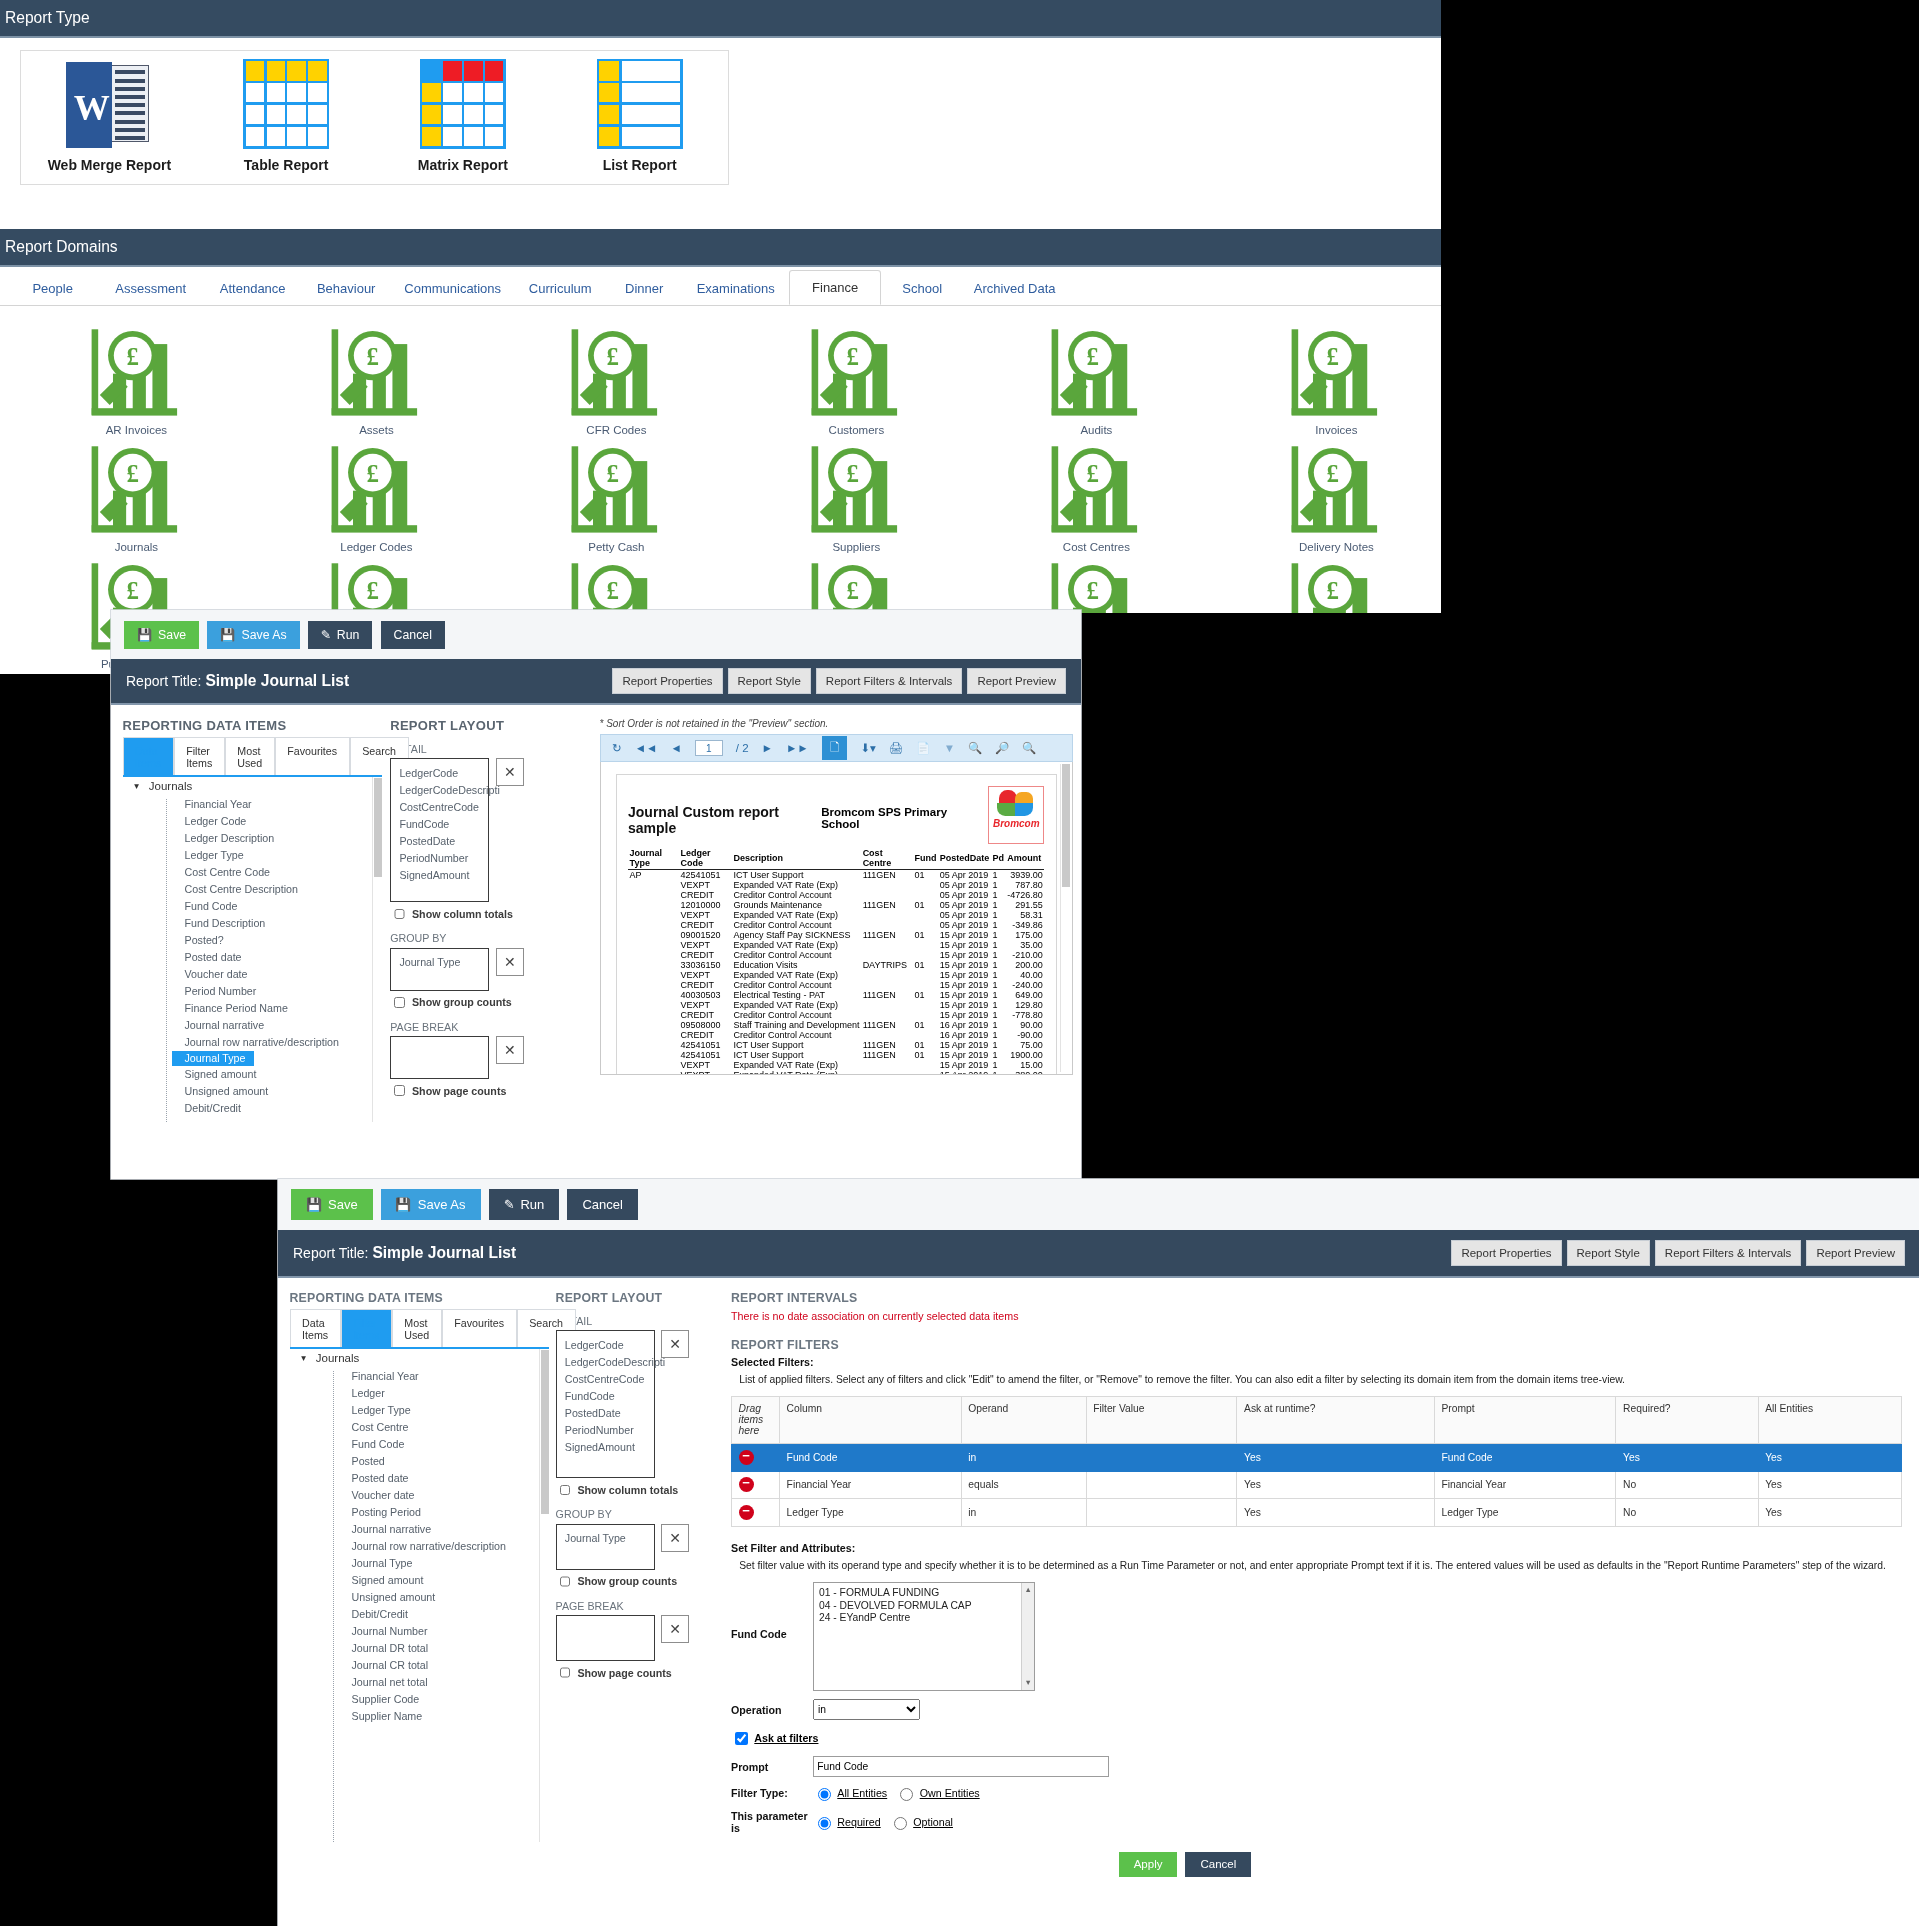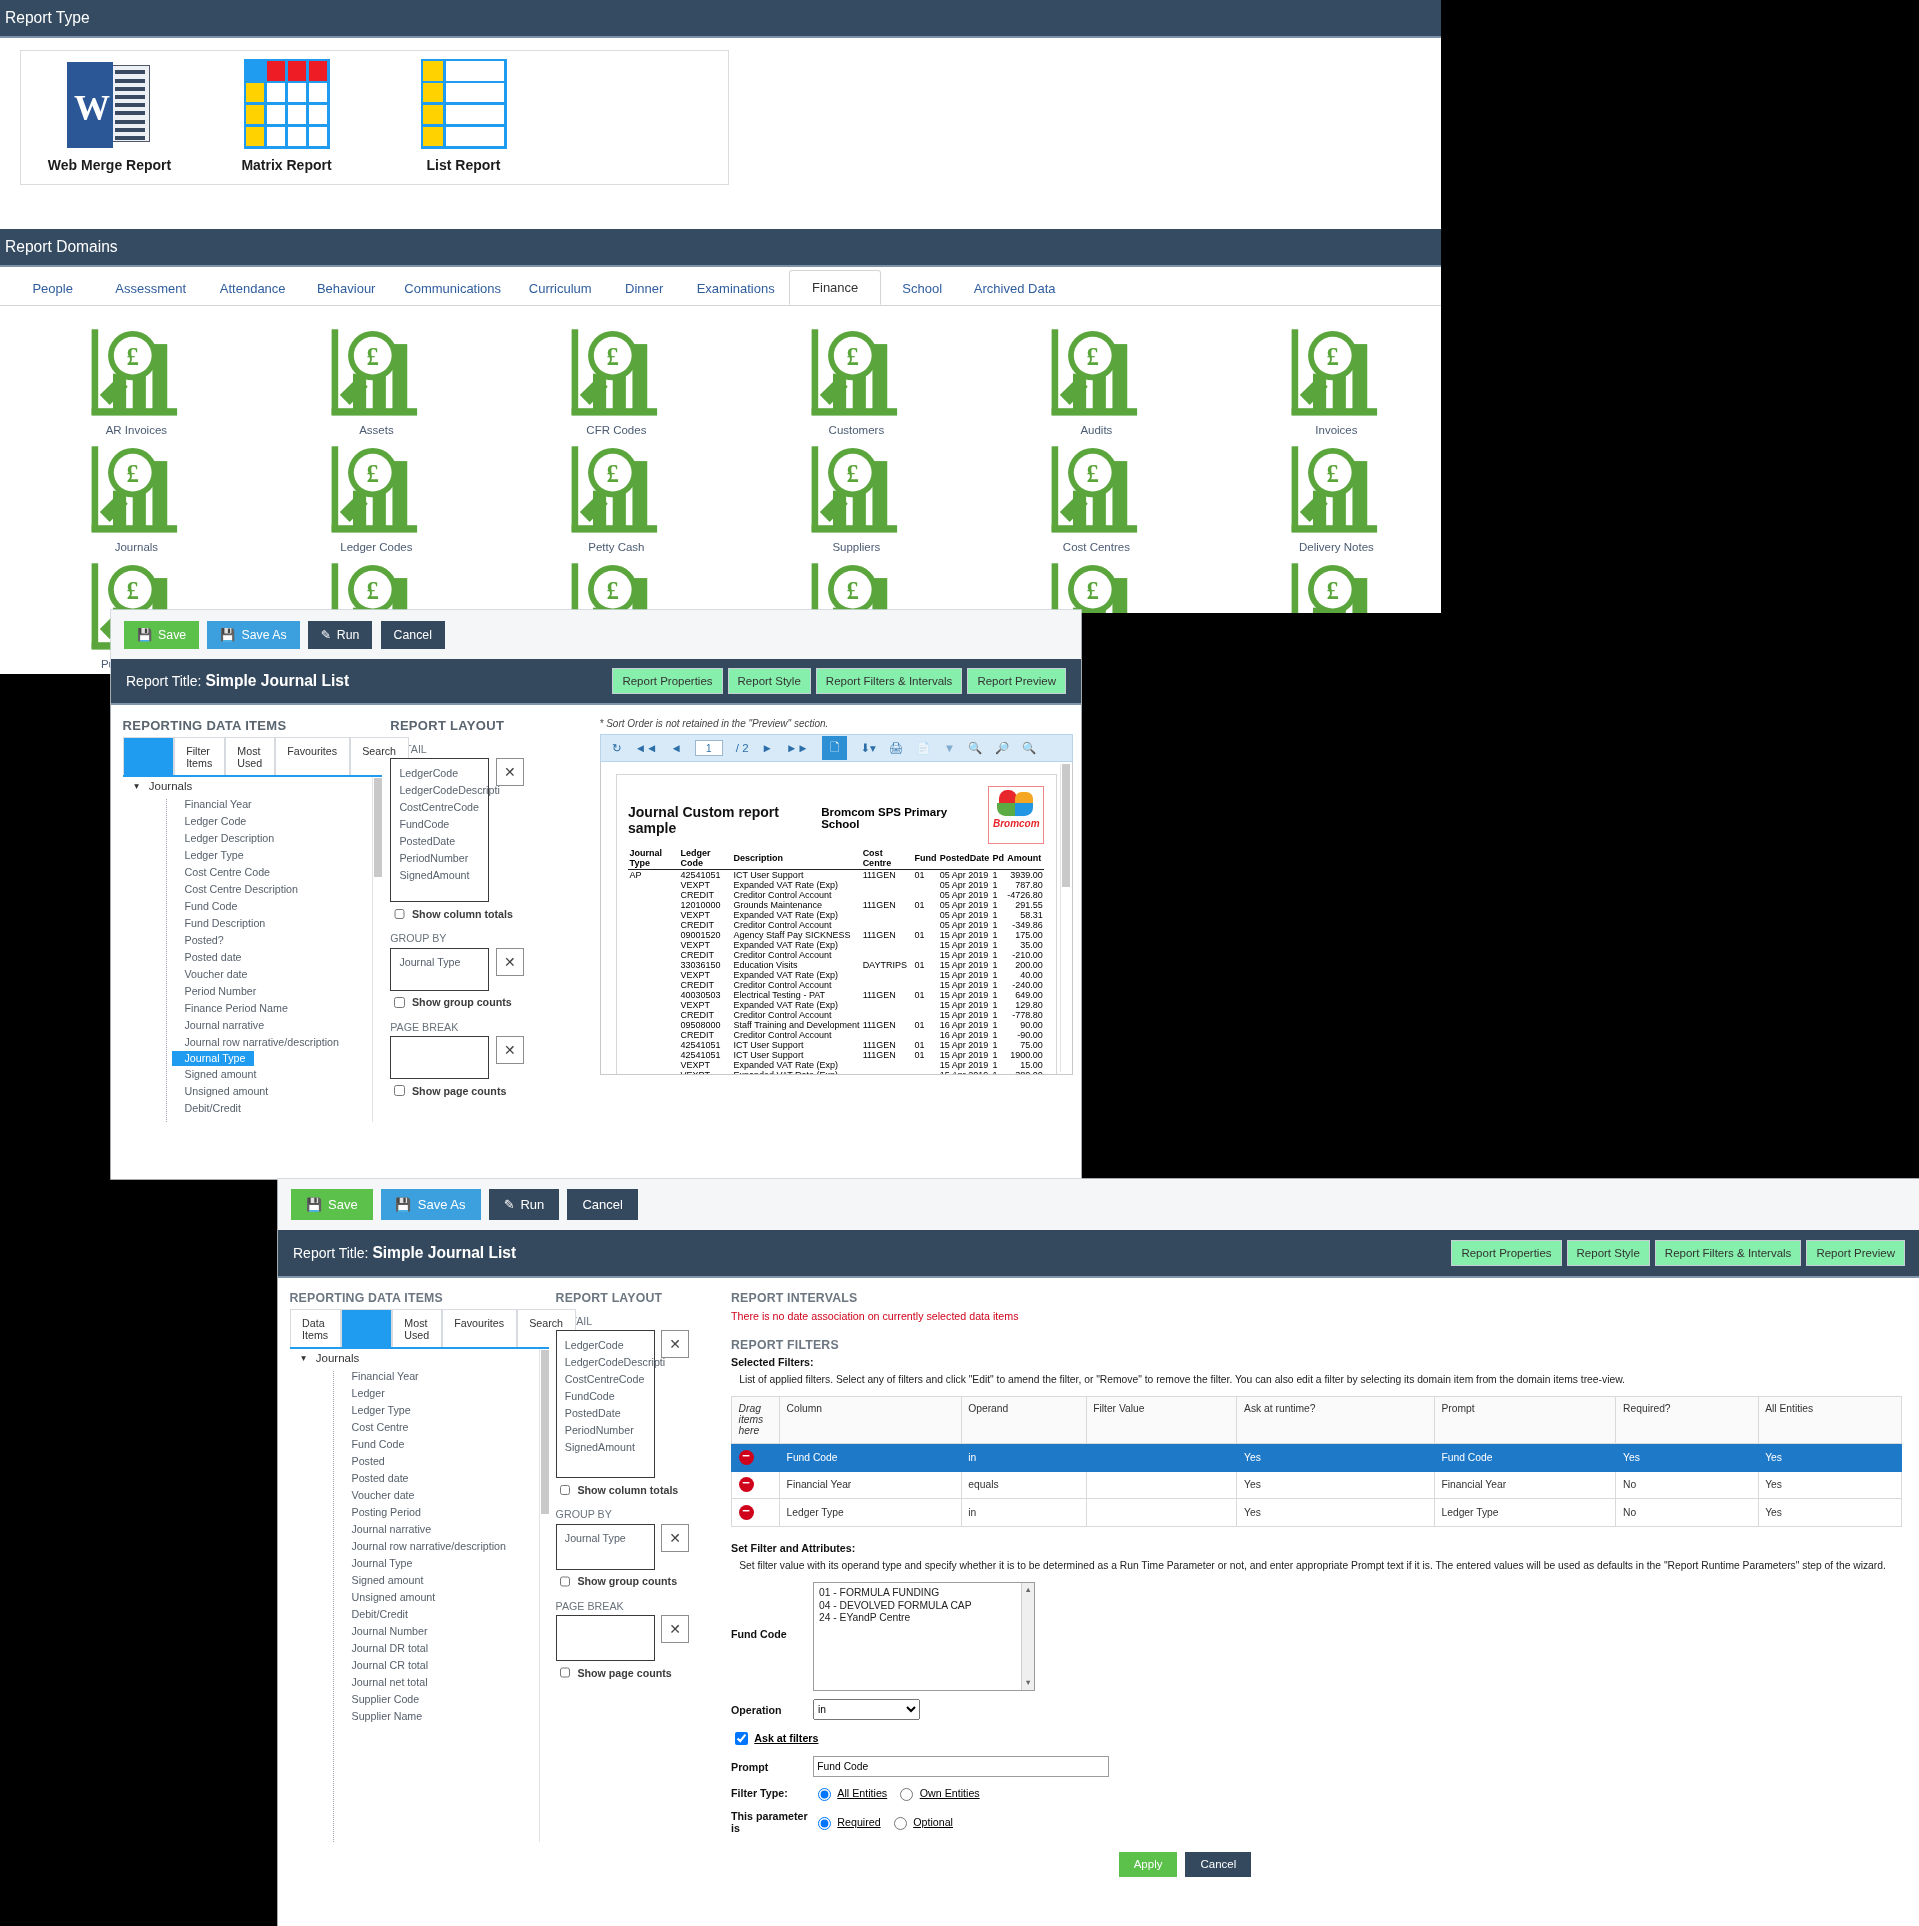--- a/index.html
+++ b/index.html
@@ -70,21 +70,21 @@
   .btn { border:none; color:#fff; font-size:12.3px; height:28px; padding:0 13px;
          display:inline-flex; align-items:center; gap:5.8px; cursor:pointer; font-family:inherit;}
   .btn.save { background:#5cc14b; }
   .btn.saveas { background:#3ba0dd; }
   .btn.run, .btn.cancel { background:#35495e; }
   .titlebar { background:#35495e; height:46px; display:flex; align-items:center;
               padding:0 15px; color:#fff; border-bottom:2.5px solid #8296ab; justify-content:space-between;}
   .titlebar .tl { font-size:14px; }
   .titlebar .tl b { font-size:15.6px; }
   .rtabs { display:flex; gap:5px; }
-  .rtab { background:#86efac; color:#333; font-size:11.5px; border:0.8px solid #c8ced5; padding:5.8px 9px; cursor:pointer;}
+  .rtab { background:#e5e5e5; color:#333; font-size:11.5px; border:0.8px solid #c8ced5; padding:5.8px 9px; cursor:pointer;}
 
   .designer { display:flex; padding:13px 0 0 0; }
   .sec-title { font-size:13px; font-weight:bold; color:#5a6570; letter-spacing:0.3px;}
   .ditabs { display:flex; margin-top:4px; border-bottom:2.5px solid #1f9cf0; }
   .ditab { font-size:10.7px; border:0.8px solid #d7dbe0; border-bottom:none; padding:6.6px 11.5px; background:#fff; color:#333; cursor:pointer;}
   .ditab.active { background:#1f9cf0; color:#1f9cf0; }
   .tree { position:relative; font-size:10.7px; color:#56606b; }
   .tree .root { display:flex; align-items:center; gap:8.2px; padding:3.3px 0 3.3px 10px; color:#333; font-size:11.5px;}
   .tree .caret { font-size:8.2px; }
   .tree ul { list-style:none; margin:0; padding:0 0 0 49px; border-left:0; }
@@ -194,20 +194,41 @@
               <i></i>
               <i></i>
               <i></i>
             </div>
           <div class="cover"></div>
           <div class="wl">W</div>
         </div>
         <div class="rt-caption">Web Merge Report</div>
       </div>
 
+      <div class="rt-item">
+        <div class="grid-ico g4">
+          <div class="cell y"></div>
+            <div class="cell y"></div>
+            <div class="cell y"></div>
+            <div class="cell y"></div>
+          <div class="cell"></div>
+            <div class="cell"></div>
+            <div class="cell"></div>
+            <div class="cell"></div>
+          <div class="cell"></div>
+            <div class="cell"></div>
+            <div class="cell"></div>
+            <div class="cell"></div>
+          <div class="cell"></div>
+            <div class="cell"></div>
+            <div class="cell"></div>
+            <div class="cell"></div>
+        </div>
+        <div class="rt-caption">Table Report</div>
+      </div>
 
       <div class="rt-item">
         <div class="grid-ico g4">
           <div class="cell b"></div>
             <div class="cell r"></div>
             <div class="cell r"></div>
             <div class="cell r"></div>
           <div class="cell y"></div>
             <div class="cell"></div>
             <div class="cell"></div>

